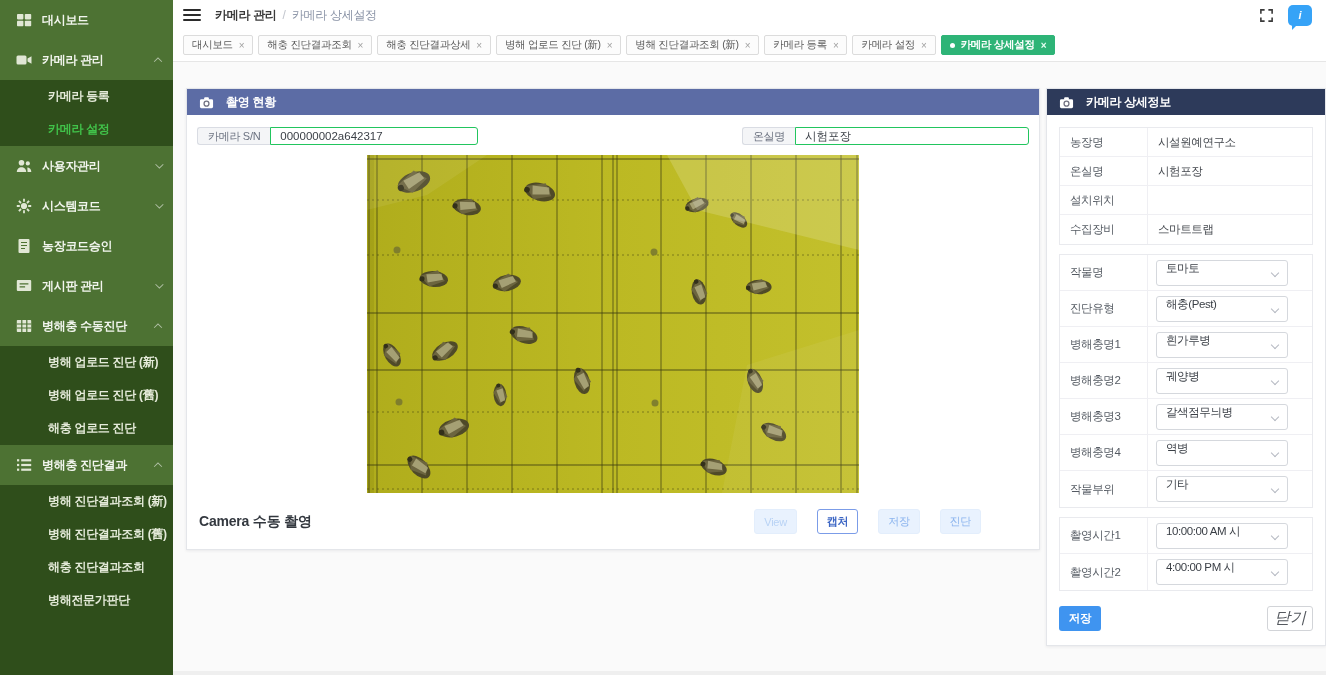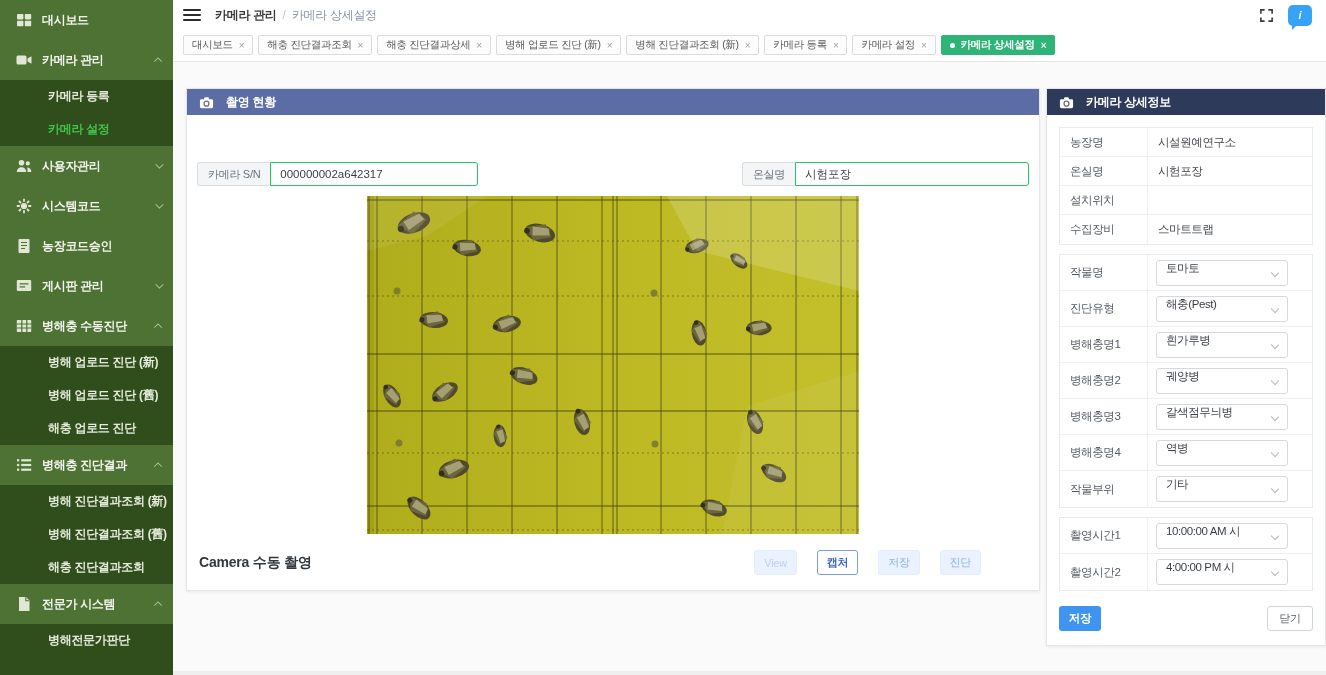--- a/index.html
+++ b/index.html
@@ -50,21 +50,21 @@
   .panel-header { height:26px; display:flex; align-items:center; padding:0 12px; color:#fff; font-size:12px; font-weight:700; letter-spacing:-0.3px; }
   .panel-header .ph-icon { width:15px; height:15px; margin-right:12px; }
   .panel-header .ph-icon svg { width:100%; height:100%; fill:#fff; }
   .capture-panel { width:854px; }
   .capture-panel .panel-header { background:#5c6ca5; }
   .detail-panel { width:280px; }
   .detail-panel .panel-header { background:#2d3a5a; }
 
   
   .cap-form { display:flex; justify-content:space-between; padding:12px 10px 8px 10px; }
-  .field { display:flex; height:24px;margin-top:35px; }
+  .field { display:flex; height:18px; }
   .field .f-label { display:flex; align-items:center; padding:0 10px; background:#f4f5f7; border:1px solid #d9dce3; border-right:none; border-radius:3px 0 0 3px; font-size:11px; color:#6b7280; white-space:nowrap; letter-spacing:-0.3px; }
   .field input { border:1px solid #22c55e; border-radius:0 3px 3px 0; padding:4px 9px; font-size:11.5px; color:#3a3f46; outline:none; font-family:inherit; }
   .field input.sn { width:208px; }
   .field input.gh { width:234px; }
 
   
   .trap-wrap { display:flex; justify-content:center; padding-top:2px; }
   .trap-wrap svg { display:block; }
 
   
@@ -84,21 +84,21 @@
   .d-row:last-child { border-bottom:none; }
   .d-row .d-label { width:88px; flex-shrink:0; padding:0 10px; font-size:11.5px; color:#555b63; letter-spacing:-0.4px; align-self:stretch; display:flex; align-items:center; border-right:1px solid #efeff3; }
   .d-row.info { height:29px; }
   .d-row.info .d-value { padding:0 10px; font-size:11.5px; color:#45494f; letter-spacing:-0.4px; }
   .d-row.select-row { height:36px; }
   .d-row.select-row .d-cell { padding:0 8px; }
   .select-box { position:relative; width:132px; height:26px; border:1px solid #d5d8dd; border-radius:3px; display:flex; padding:0 22px 0 9px; font-size:11.5px; color:#3a3f46; letter-spacing:-0.4px; cursor:pointer; background:#fff; }
   .select-box .sel-chev { position:absolute; right:9px; top:9px; width:6px; height:6px; border-right:1.5px solid #b5b9c2; border-bottom:1.5px solid #b5b9c2; transform:rotate(45deg); }
   .d-actions { display:flex; align-items:center; margin:15px 12px 14px 12px; }
   .btn-save { width:42px; height:25px; background:#3f94f0; color:#fff; border:none; border-radius:3px; font-size:11.5px; font-weight:700; cursor:pointer; font-family:inherit; letter-spacing:-0.3px; }
-  .btn-close { width:46px; height:25px; margin-left:auto; background:#fff; color:#55595f; border:1px solid #d2d4d8; border-radius:3px; font-size:11px; cursor:pointer; font-family:inherit; letter-spacing:-0.3px; }
+  .btn-close { width:46px; height:25px; margin-left:auto; background:#fff; color:#55595f; border:1px solid #d2d4d8; border-radius:3px; font-size:16px; cursor:pointer; font-family:inherit; letter-spacing:-0.3px;font-style:italic; }
 
   .bottom-strip { position:absolute; left:173px; right:0; bottom:0; height:4px; background:#efefef; }
 </style>
 </head>
 <body>
 
 <div class="app">
 
   <aside class="sidebar">
     <nav id="sidebar-nav" style="display: flex; flex-direction: column; height: 100%;">
@@ -194,28 +194,20 @@
         <div class="sub-block">
           <div class="side-item sub">
             <span>병해 진단결과조회 (新)</span>
           </div>
           <div class="side-item sub">
             <span>병해 진단결과조회 (舊)</span>
           </div>
           <div class="side-item sub">
             <span>해충 진단결과조회</span>
           </div>
-        </div>
-        <div class="side-item top">
-          <span class="s-icon"><svg viewBox="0 0 16 16">
-              <path d="M3 1h7l3.5 3.5V15H3z"></path>
-              <path d="M9.8 1.2v3.5h3.5" fill="none" stroke="#4d7233" stroke-width="1.1"></path>
-            </svg></span>
-          <span>전문가 시스템</span>
-          <span class="chev up"></span>
         </div>
         <div class="sub-block">
           <div class="side-item sub">
             <span>병해전문가판단</span>
           </div>
         </div>
       </nav>
   </aside>
 
   <div class="main">

